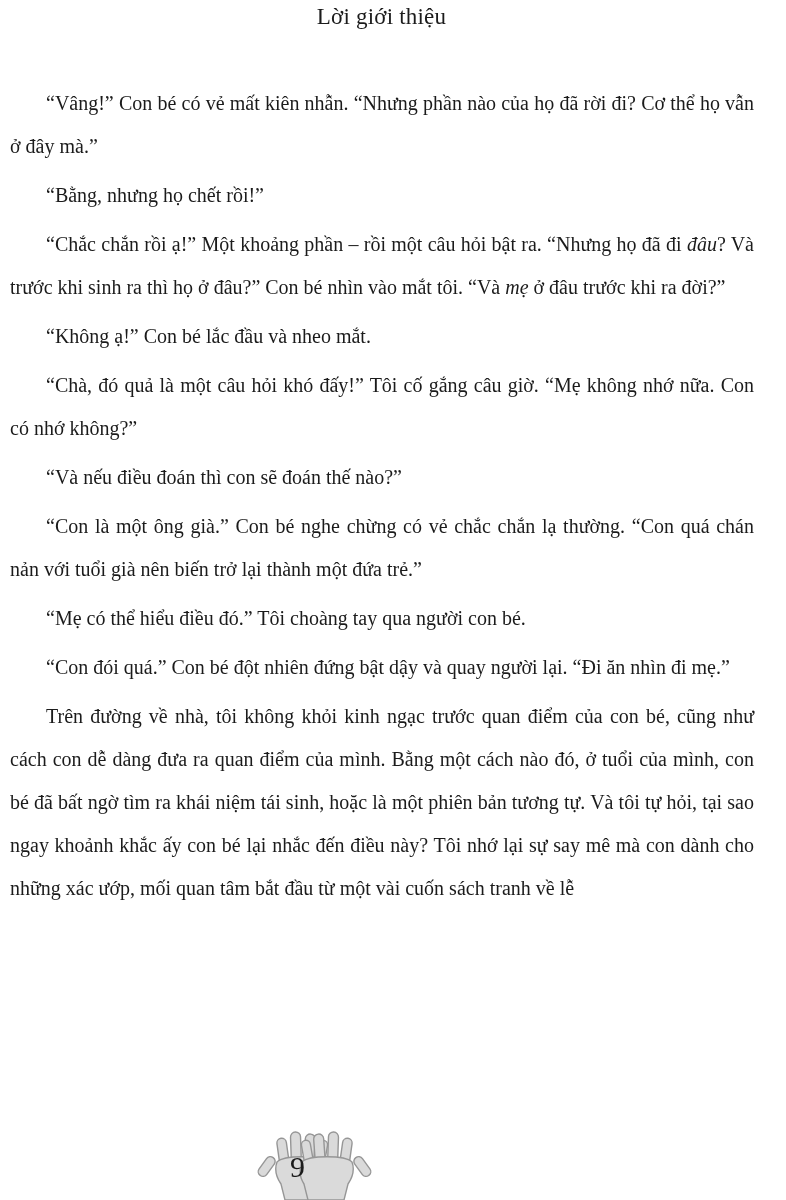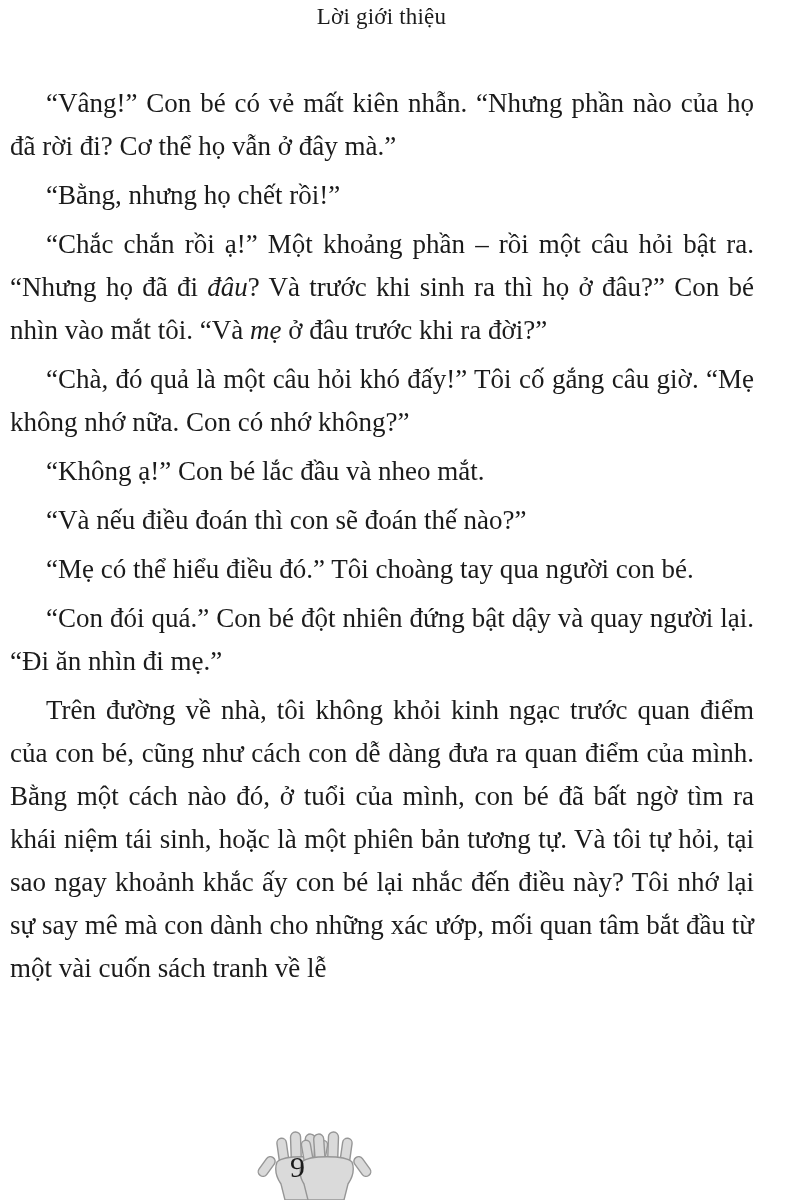--- a/index.html
+++ b/index.html
@@ -26,21 +26,21 @@
     position: absolute;
     top: 4px; left: 10px; width: 743px;
     text-align: center;
     font-size: 23px;
     letter-spacing: 0.2px;
     color: var(--text);
   }
   .content {
     position: absolute;
     top: 82px; left: 10px; width: 744px;
-    font-size: 27px;
+    font-size: 20px;
     line-height: 43px;
     text-align: justify;
     color: var(--text);
   }
   .content p {
     margin: 0 0 6px 0;
     text-indent: 36px;
   }
   .content em { }
   .footer {
@@ -71,23 +71,24 @@
 <body>
 
 <div class="page">
 
   <div class="running-head">Lời giới thiệu</div>
 
   <div class="content">
       <p><span>“Vâng!” Con bé có vẻ mất kiên nhẫn. “Nhưng phần nào của họ đã rời đi? Cơ thể họ vẫn ở đây mà.”</span></p>
       <p><span>“Bằng, nhưng họ chết rồi!”</span></p>
       <p><span>“Chắc chắn rồi ạ!” Một khoảng phần – rồi một câu hỏi bật ra. “Nhưng họ đã đi </span><em>đâu</em><span>? Và trước khi sinh ra thì họ ở đâu?” Con bé nhìn vào mắt tôi. “Và </span><em>mẹ</em><span> ở đâu trước khi ra đời?”</span></p>
+      <p><span>“Không ạ!” Con bé lắc đầu và nheo mắt.</span></p>
       <p><span>“Chà, đó quả là một câu hỏi khó đấy!” Tôi cố gắng câu giờ. “Mẹ không nhớ nữa. Con có nhớ không?”</span></p>
-      <p><span>“Không ạ!” Con bé lắc đầu và nheo mắt.</span></p>
       <p><span>“Và nếu điều đoán thì con sẽ đoán thế nào?”</span></p>
+      <p><span>“Con là một ông già.” Con bé nghe chừng có vẻ chắc chắn lạ thường. “Con quá chán nản với tuổi già nên biến trở lại thành một đứa trẻ.”</span></p>
       <p><span>“Mẹ có thể hiểu điều đó.” Tôi choàng tay qua người con bé.</span></p>
       <p><span>“Con đói quá.” Con bé đột nhiên đứng bật dậy và quay người lại. “Đi ăn nhìn đi mẹ.”</span></p>
       <p><span>Trên đường về nhà, tôi không khỏi kinh ngạc trước quan điểm của con bé, cũng như cách con dễ dàng đưa ra quan điểm của mình. Bằng một cách nào đó, ở tuổi của mình, con bé đã bất ngờ tìm ra khái niệm tái sinh, hoặc là một phiên bản tương tự. Và tôi tự hỏi, tại sao ngay khoảnh khắc ấy con bé lại nhắc đến điều này? Tôi nhớ lại sự say mê mà con dành cho những xác ướp, mối quan tâm bắt đầu từ một vài cuốn sách tranh về lễ</span></p>
     </div>
 
   <div class="footer">
     <div class="hands-wrap">
       <svg width="115" height="70" viewBox="0 0 115 70" xmlns="http://www.w3.org/2000/svg">
         <defs>
           <g id="hand" stroke-width="1.4">

